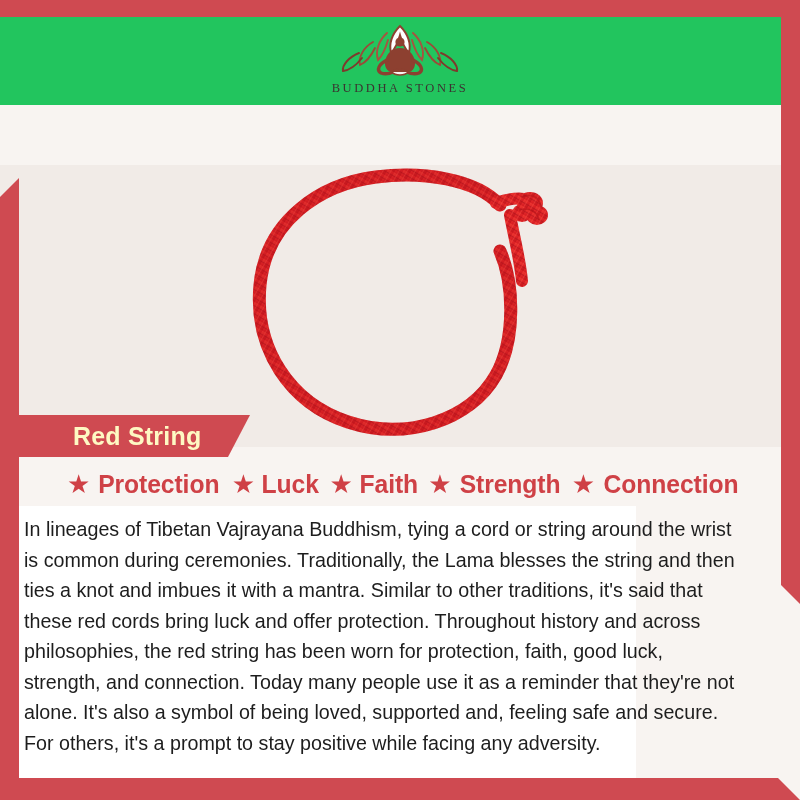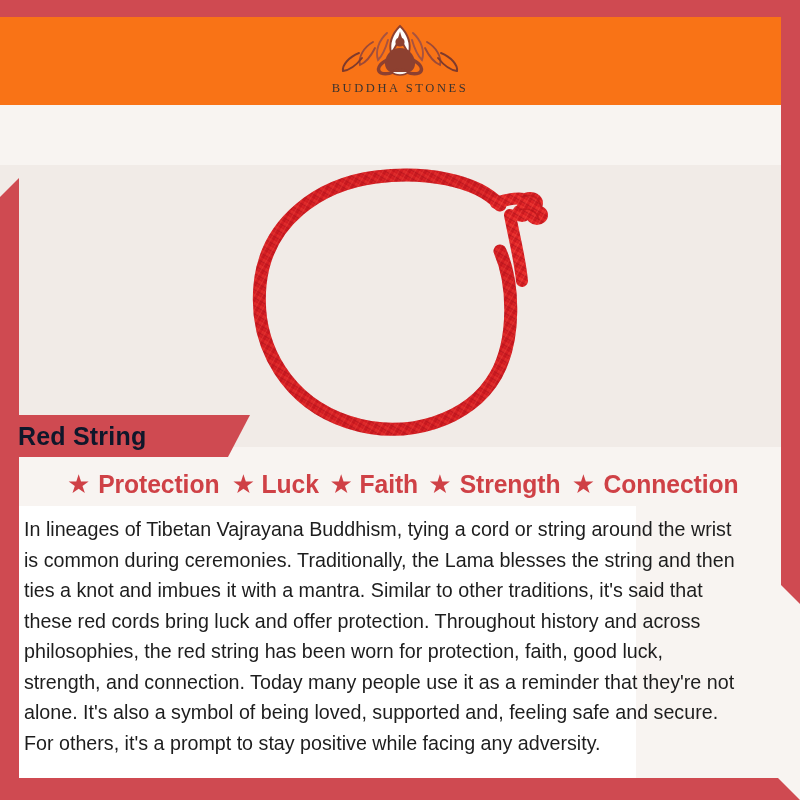--- a/index.html
+++ b/index.html
@@ -56,21 +56,21 @@
     clip-path: polygon(0 0, calc(100% - 22px) 0, 100% 100%, 0 100%);
   }
 
   
   .header {
     position: absolute;
     left: 0;
     top: 17px;
     width: 800px;
     height: 88px;
-    background: #f97316;
+    background: #22c55e;
     display: flex;
     flex-direction: column;
     align-items: center;
     justify-content: flex-start;
     z-index: 3;
   }
   .logo-mark {
     margin-top: 3px;
     width: 142px;
     height: 60px;
@@ -134,24 +134,25 @@
     top: 415px;
     width: 232px;
     height: 42px;
     background: #cf4a51;
     clip-path: polygon(0 0, 100% 0, calc(100% - 22px) 100%, 0 100%);
     display: flex;
     align-items: center;
     z-index: 6;
   }
   .ribbon-label {
+    margin-left: 55px;
     font-family: "Liberation Sans Narrow", "Liberation Sans", sans-serif;
     font-size: 25px;
     font-weight: bold;
-    color: #0f172a;
+    color: #fef9c3;
     letter-spacing: 0.2px;
     white-space: nowrap;
   }
 
   
   .benefits {
     position: absolute;
     left: 0;
     top: 462px;
     width: 800px;

